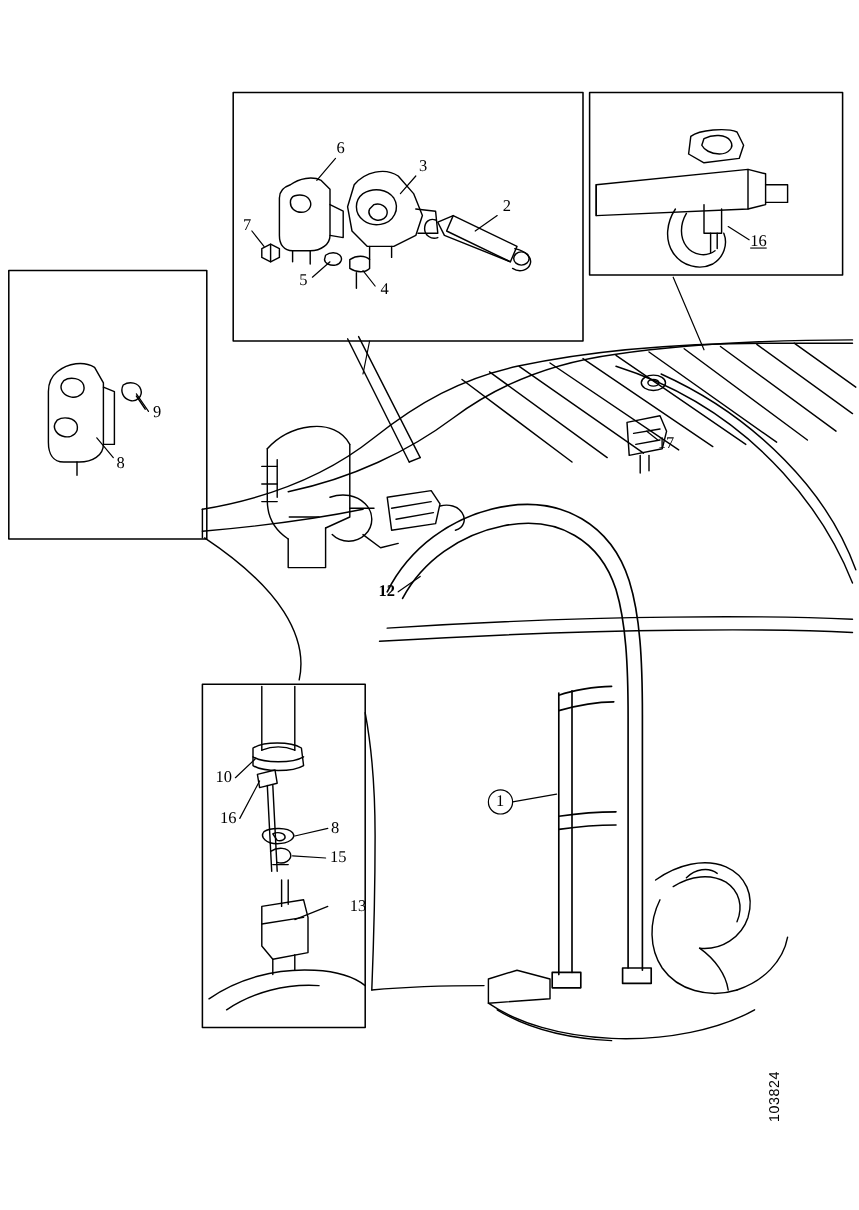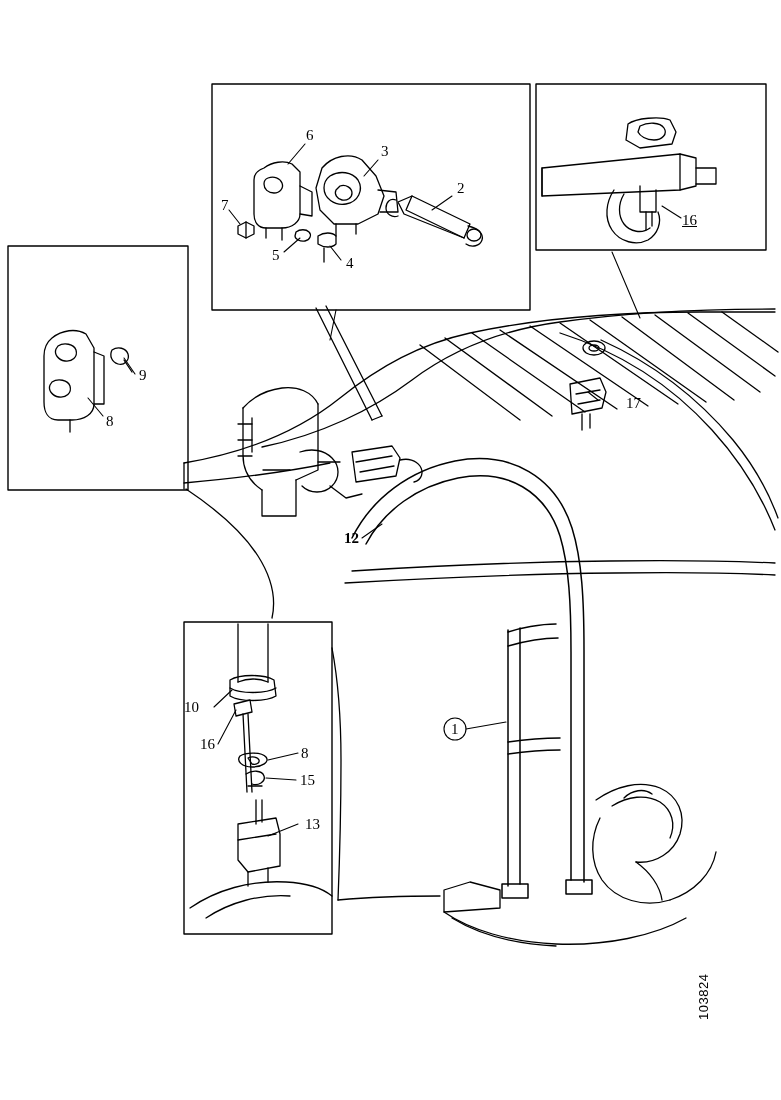--- a/index.html
+++ b/index.html
@@ -290,24 +290,24 @@
 
   <div class="callout-label" style="left:451px; top:722px;">1</div>
   <div class="callout-label" style="left:457px; top:181px;">2</div>
   <div class="callout-label" style="left:381px; top:144px;">3</div>
   <div class="callout-label" style="left:346px; top:256px;">4</div>
   <div class="callout-label" style="left:272px; top:248px;">5</div>
   <div class="callout-label" style="left:306px; top:128px;">6</div>
   <div class="callout-label" style="left:221px; top:198px;">7</div>
   <div class="callout-label" style="left:106px; top:414px;">8</div>
   <div class="callout-label" style="left:139px; top:368px;">9</div>
-  <div class="callout-label" style="left:184px; top:700px;">10</div>
+  <div class="callout-label" style="left:196px; top:700px;">10</div>
   <div class="callout-label" style="left:200px; top:737px;">16</div>
   <div class="callout-label" style="left:344px; top:531px;font-weight:bold;">12</div>
-  <div class="callout-label" style="left:305px; top:817px;">13</div>
+  <div class="callout-label" style="left:318px; top:817px;">13</div>
   <div class="callout-label" style="left:301px; top:746px;">8</div>
   <div class="callout-label" style="left:300px; top:773px;text-align:right;">15</div>
   <div class="callout-label" style="left:682px; top:213px;text-decoration:underline;">16</div>
-  <div class="callout-label" style="left:626px; top:396px;">17</div>
+  <div class="callout-label" style="left:598px; top:396px;">17</div>
 
   <div class="drawing-code" style="left:696px; top:1020px;">103824</div>
 
 </div>
 
 </body></html>

